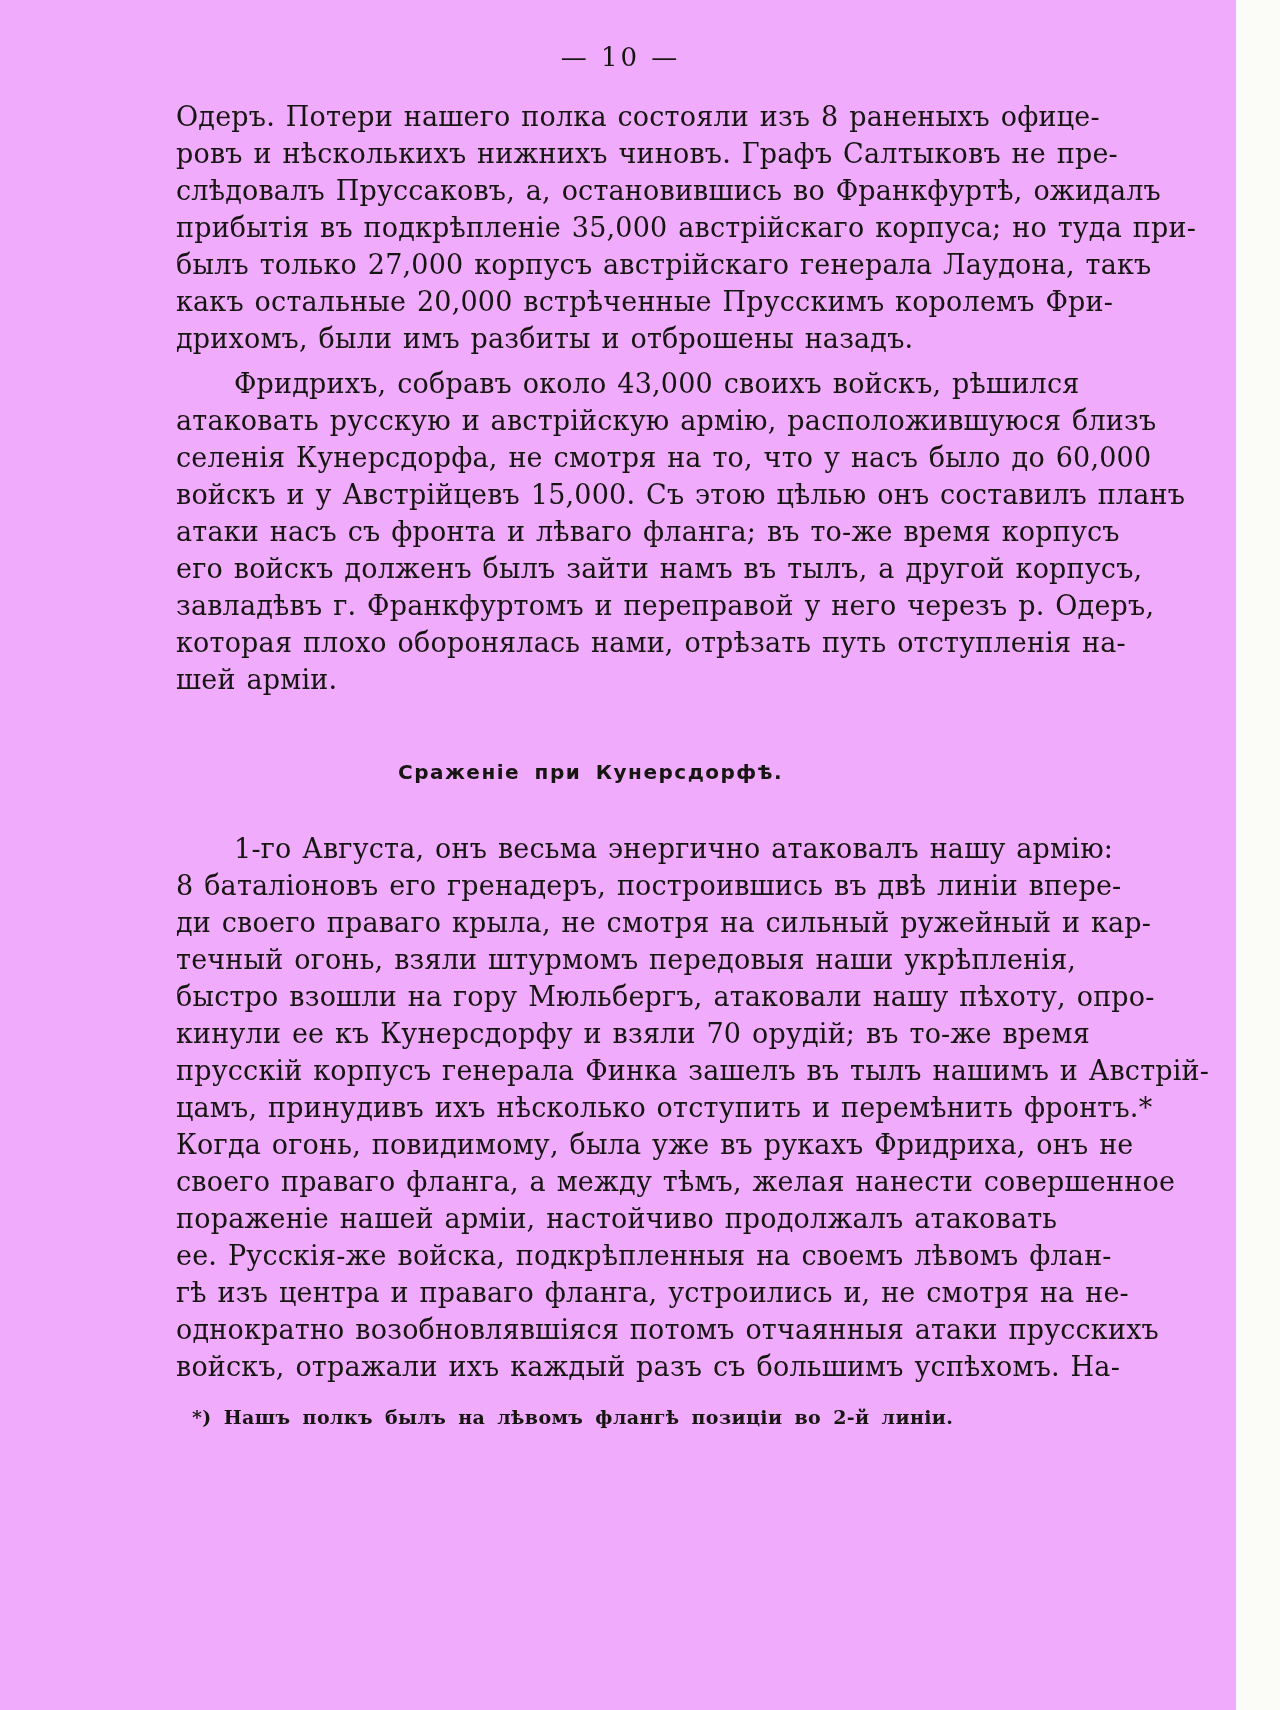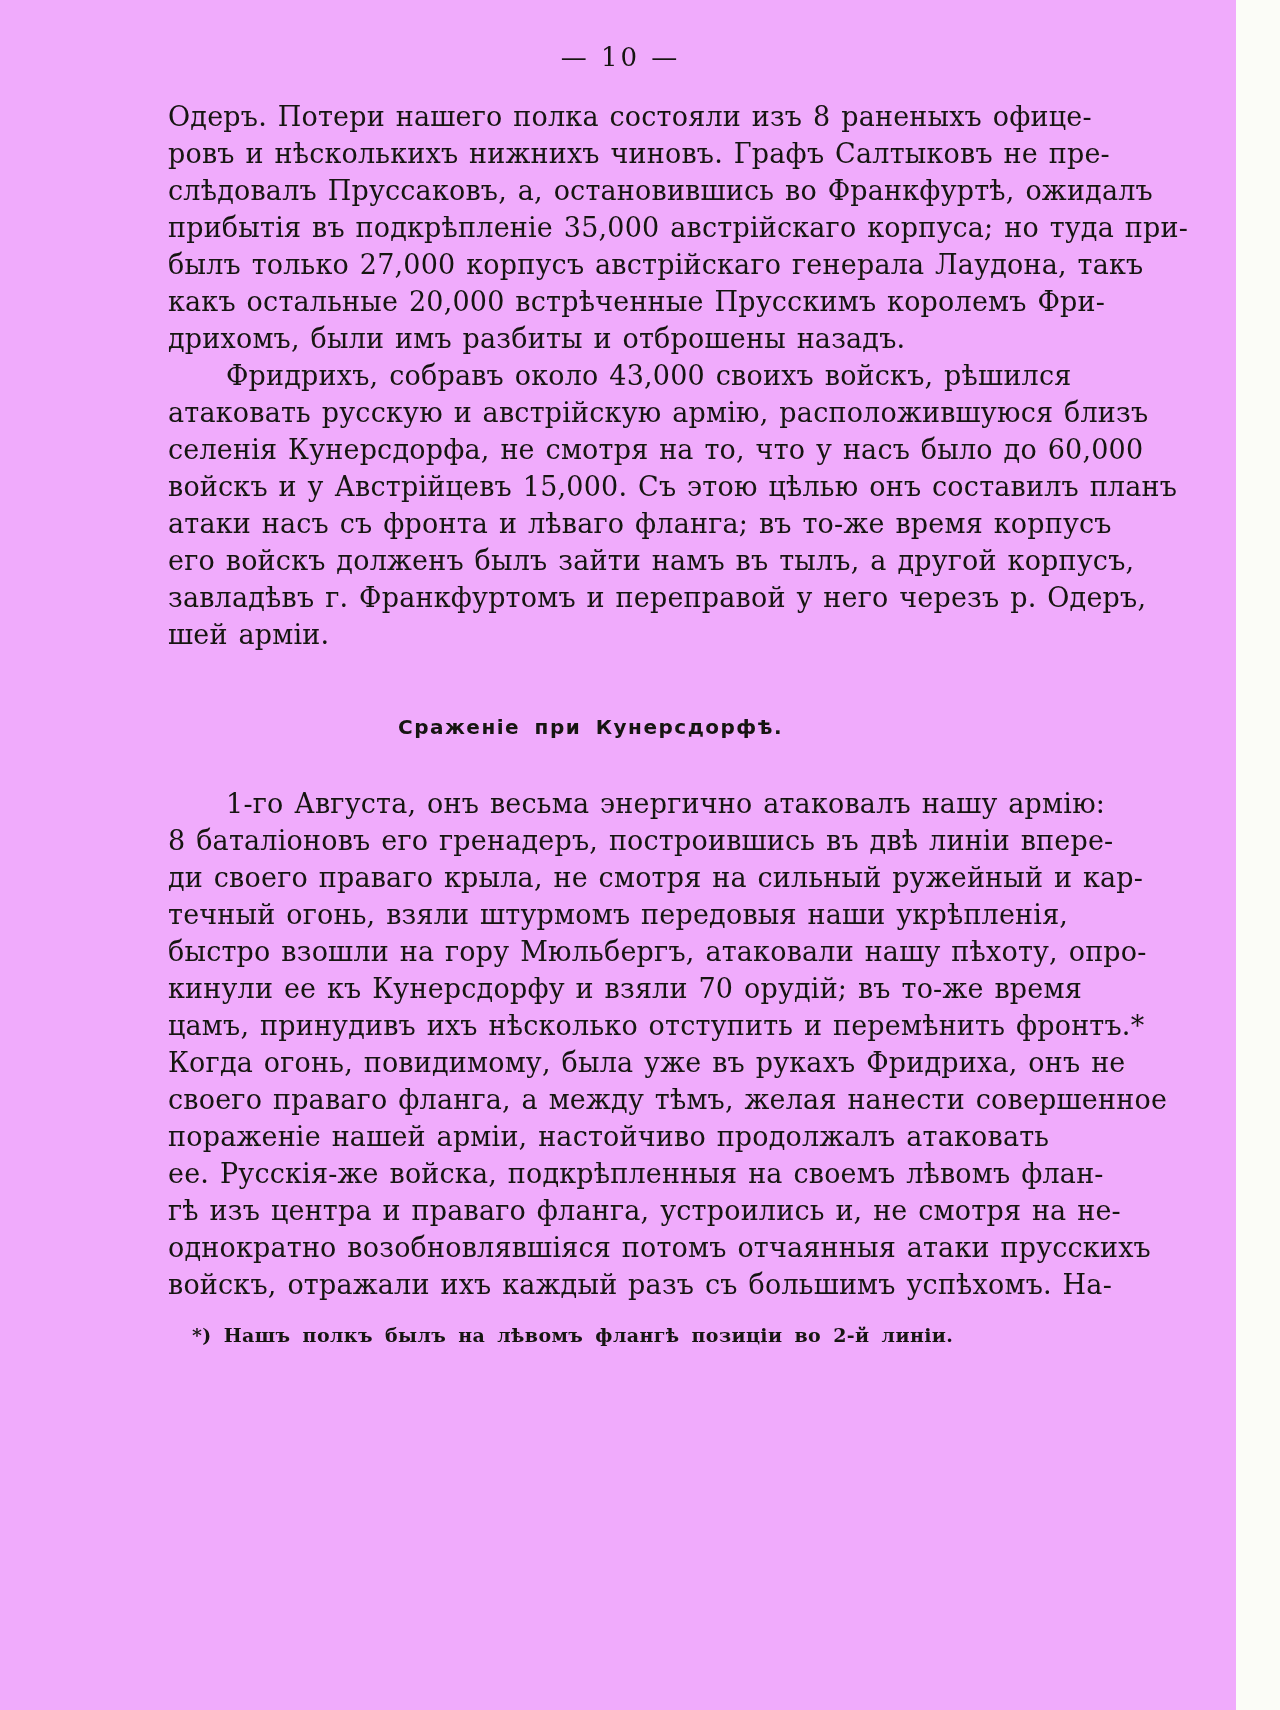--- a/index.html
+++ b/index.html
@@ -28,21 +28,21 @@
     text-align: center;
     font-size: 26px;
     letter-spacing: 3px;
     transform: translateX(30px);
   }
   .body-text {
     margin-top: 26px;
     font-size: 27px;
     line-height: 37px;
   }
-  .para { margin: 0; }
+  .para { margin: 8px; }
   .line {
     text-align: justify;
     text-align-last: justify;
     letter-spacing: 0.2px;
     word-spacing: 2px;
     white-space: nowrap;
   }
   .para.para-end .line:last-child {
     text-align-last: left;
   }
@@ -89,32 +89,34 @@
         </div>
 
       <div class="para para-end indent-first">
           <div class="line">Фридрихъ, собравъ около 43,000 своихъ войскъ, рѣшился</div>
           <div class="line">атаковать русскую и австрійскую армію, расположившуюся близъ</div>
           <div class="line">селенія Кунерсдорфа, не смотря на то, что у насъ было до 60,000</div>
           <div class="line">войскъ и у Австрійцевъ 15,000. Съ этою цѣлью онъ составилъ планъ</div>
           <div class="line">атаки насъ съ фронта и лѣваго фланга; въ то-же время корпусъ</div>
           <div class="line">его войскъ долженъ былъ зайти намъ въ тылъ, а другой корпусъ,</div>
           <div class="line">завладѣвъ г. Франкфуртомъ и переправой у него черезъ р. Одеръ,</div>
+          <div class="line">которая плохо оборонялась нами, отрѣзать путь отступленія на-</div>
           <div class="line">шей арміи.</div>
         </div>
 
       <div class="section-heading">Сраженіе при Кунерсдорфѣ.</div>
 
       <div class="para indent-first">
           <div class="line">1-го Августа, онъ весьма энергично атаковалъ нашу армію:</div>
           <div class="line">8 баталіоновъ его гренадеръ, построившись въ двѣ линіи впере-</div>
           <div class="line">ди своего праваго крыла, не смотря на сильный ружейный и кар-</div>
           <div class="line">течный огонь, взяли штурмомъ передовыя наши укрѣпленія,</div>
           <div class="line">быстро взошли на гору Мюльбергъ, атаковали нашу пѣхоту, опро-</div>
           <div class="line">кинули ее къ Кунерсдорфу и взяли 70 орудій; въ то-же время</div>
+          <div class="line">прусскій корпусъ генерала Финка зашелъ въ тылъ нашимъ и Австрій-</div>
           <div class="line">цамъ, принудивъ ихъ нѣсколько отступить и перемѣнить фронтъ.*</div>
           <div class="line">Когда огонь, повидимому, была уже въ рукахъ Фридриха, онъ не</div>
           <div class="line">своего праваго фланга, а между тѣмъ, желая нанести совершенное</div>
           <div class="line">пораженіе нашей арміи, настойчиво продолжалъ атаковать</div>
           <div class="line">ее. Русскія-же войска, подкрѣпленныя на своемъ лѣвомъ флан-</div>
           <div class="line">гѣ изъ центра и праваго фланга, устроились и, не смотря на не-</div>
           <div class="line">однократно возобновлявшіяся потомъ отчаянныя атаки прусскихъ</div>
           <div class="line">войскъ, отражали ихъ каждый разъ съ большимъ успѣхомъ. На-</div>
         </div>
 

